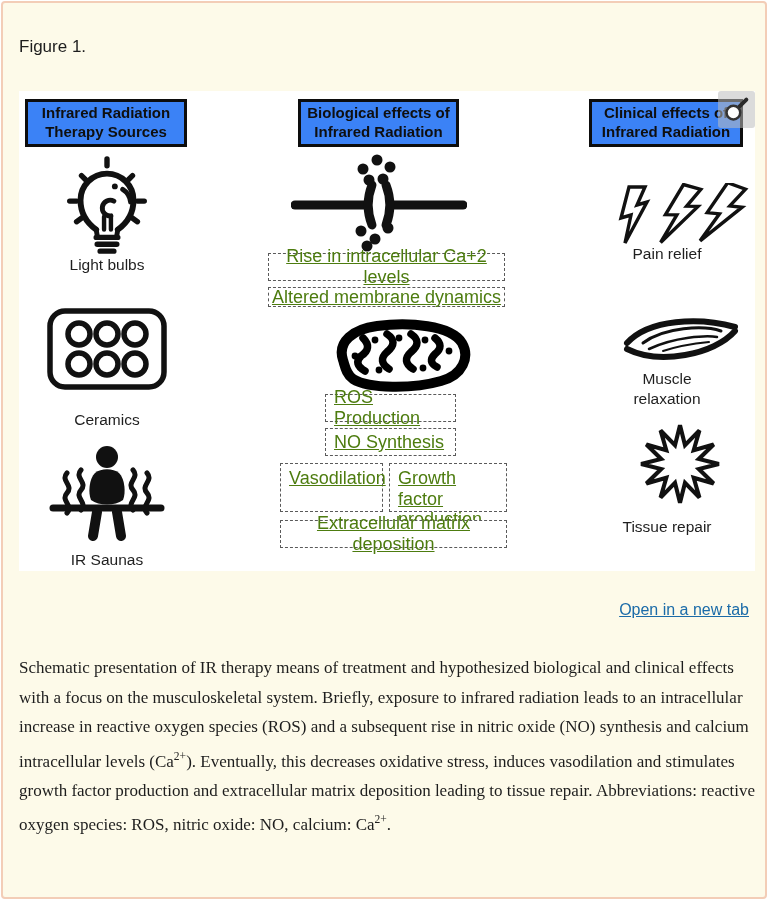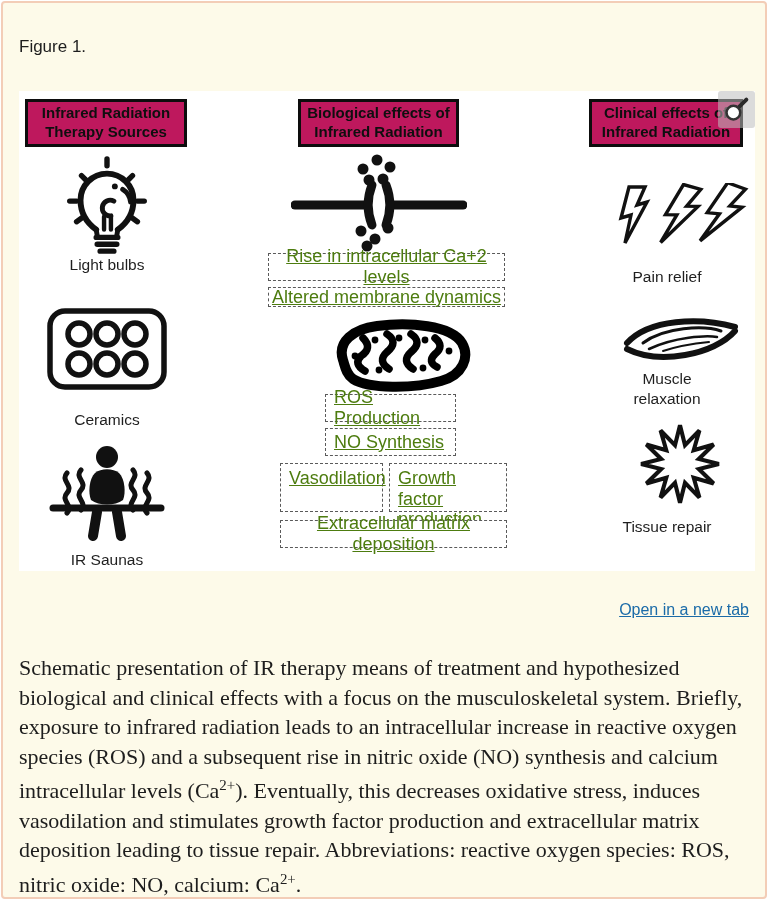--- a/index.html
+++ b/index.html
@@ -1,31 +1,31 @@
 <!DOCTYPE html>
 <html><head>
 <meta charset="utf-8">
 <style>
   html,body{margin:0;padding:0;background:#fff;}
   .stage{position:relative;width:768px;height:901px;font-family:"Liberation Sans",sans-serif;overflow:hidden;}
   .card{position:absolute;left:1px;top:1px;right:1px;bottom:2px;background:#fdfae9;border:2px solid #f3cdb7;border-radius:4px;box-sizing:border-box;}
   .fig-title{position:absolute;left:16px;top:34px;font-size:17px;color:#1d1d1d;}
   .figure-box{position:absolute;left:16px;top:88px;width:736px;height:480px;background:#fff;}
-  .hdr{position:absolute;border:3px solid #0d0d0d;background:#be185d;display:flex;align-items:center;justify-content:center;text-align:center;font-weight:bold;font-size:15px;line-height:1.25;padding:2px 6px;box-sizing:border-box;color:#0f0f0f;}
+  .hdr{position:absolute;border:3px solid #0d0d0d;background:#3b82f6;display:flex;align-items:center;justify-content:center;text-align:center;font-weight:bold;font-size:15px;line-height:1.25;padding:2px 6px;box-sizing:border-box;color:#0f0f0f;}
   .lbl{position:absolute;transform:translateX(-50%);font-size:15.5px;color:#1f1f1f;white-space:nowrap;}
   .lbl.wrap{white-space:normal;width:88px;text-align:center;line-height:1.3;}
   .dbox{position:absolute;border:1.6px dashed #5a5a5a;background:#fff;font-size:18px;color:#4d7c0f;display:flex;align-items:center;box-sizing:border-box;line-height:1.15;text-decoration:underline;}
   .dbox.center{justify-content:center;text-align:center;}
   .dbox.left{padding-left:8px;}
   .dbox.tall{align-items:flex-start;padding-top:4px;padding-left:8px;}
   .icon{position:absolute;}
   .zoom-btn{position:absolute;right:0;top:0;width:37px;height:37px;background:rgba(190,190,190,0.55);border:none;border-radius:3px;display:flex;align-items:center;justify-content:center;cursor:pointer;padding:0;}
   .link-row{position:absolute;right:16px;top:598px;}
   .open-link{font-size:16px;color:#1b6ba8;text-decoration:underline;cursor:pointer;}
-  .caption{position:absolute;left:16px;top:650px;width:738px;margin:0;font-family:"Liberation Serif",serif;font-size:22px;line-height:29.5px;color:#1d1d1d;}
+  .caption{position:absolute;left:16px;top:650px;width:738px;margin:0;font-family:"Liberation Serif",serif;font-size:17px;line-height:29.5px;color:#1d1d1d;}
   .caption sup{font-size:0.68em;}
   svg{display:block;}
 </style>
 </head>
 <body>
 
 <div class="stage">
   <div class="card">
 
     <div class="fig-title">Figure 1.</div>
@@ -138,21 +138,21 @@
         <svg width="146" height="70" viewBox="0 0 146 70" fill="none" stroke="#111" stroke-linejoin="miter">
           <path d="M18 4 L34 4 L26 22 L36 19 L14 60 L20 32 L10 35 Z" stroke-width="3.4"></path>
           <g transform="translate(46,0) rotate(16 24 32)">
             <path d="M18 2 L36 2 L27 22 L38 19 L12 64 L20 33 L9 36 Z" stroke-width="3.4"></path>
           </g>
           <g transform="translate(88,-2) rotate(20 24 32)">
             <path d="M18 2 L37 2 L28 23 L40 20 L12 66 L21 34 L9 37 Z" stroke-width="3.4"></path>
           </g>
         </svg>
       </div>
-      <div class="lbl" style="left:648px;top:177px;text-align:center;">Pain relief</div>
+      <div class="lbl" style="left:648px;top:154px;text-align:center;">Pain relief</div>
 
       <div class="icon" style="left:600px;top:218px;">
         <svg width="124" height="60" viewBox="0 0 124 60" fill="none" stroke="#111" stroke-linecap="round">
           <path d="M8 34 C30 10 80 8 116 18" stroke-width="6"></path>
           <path d="M8 40 C40 56 95 46 116 22" stroke-width="6"></path>
           <path d="M24 34 C45 18 85 16 102 22" stroke-width="3"></path>
           <path d="M30 40 C55 28 88 26 98 28" stroke-width="2.5"></path>
           <path d="M44 42 C62 36 80 34 90 33" stroke-width="2"></path>
         </svg>
       </div>

